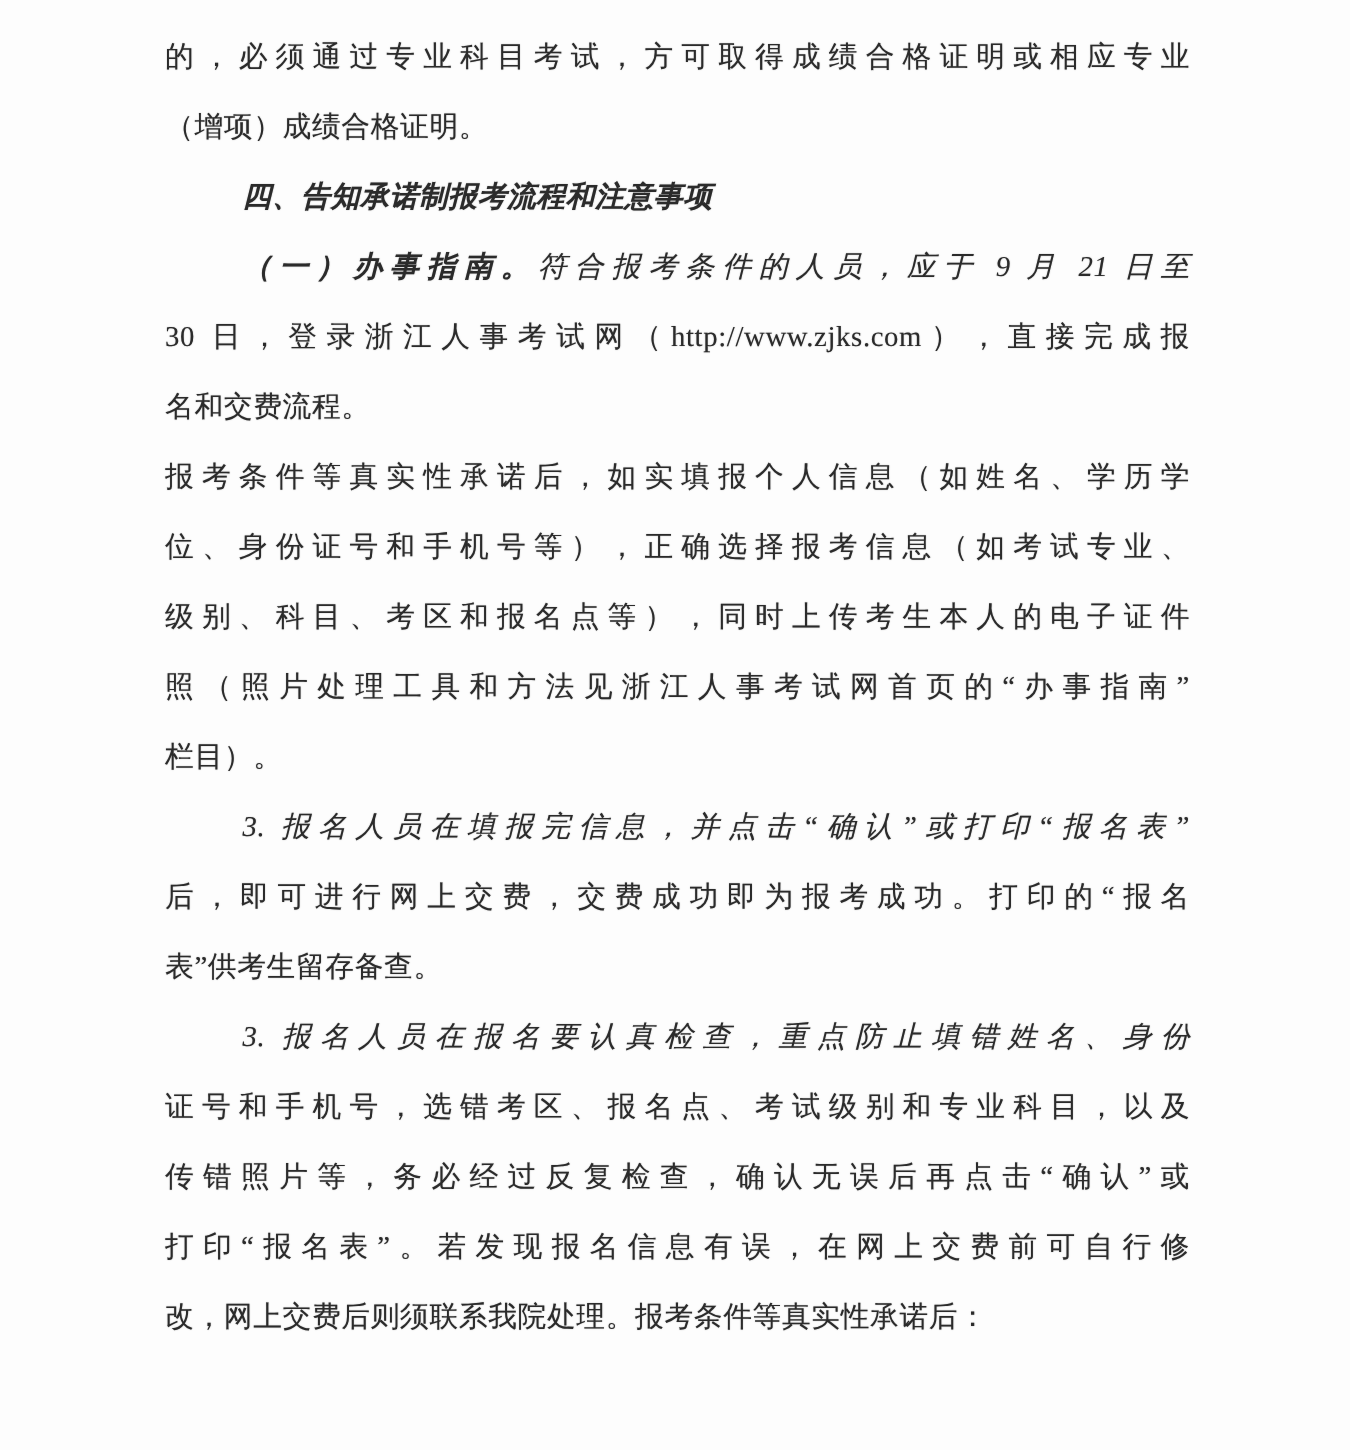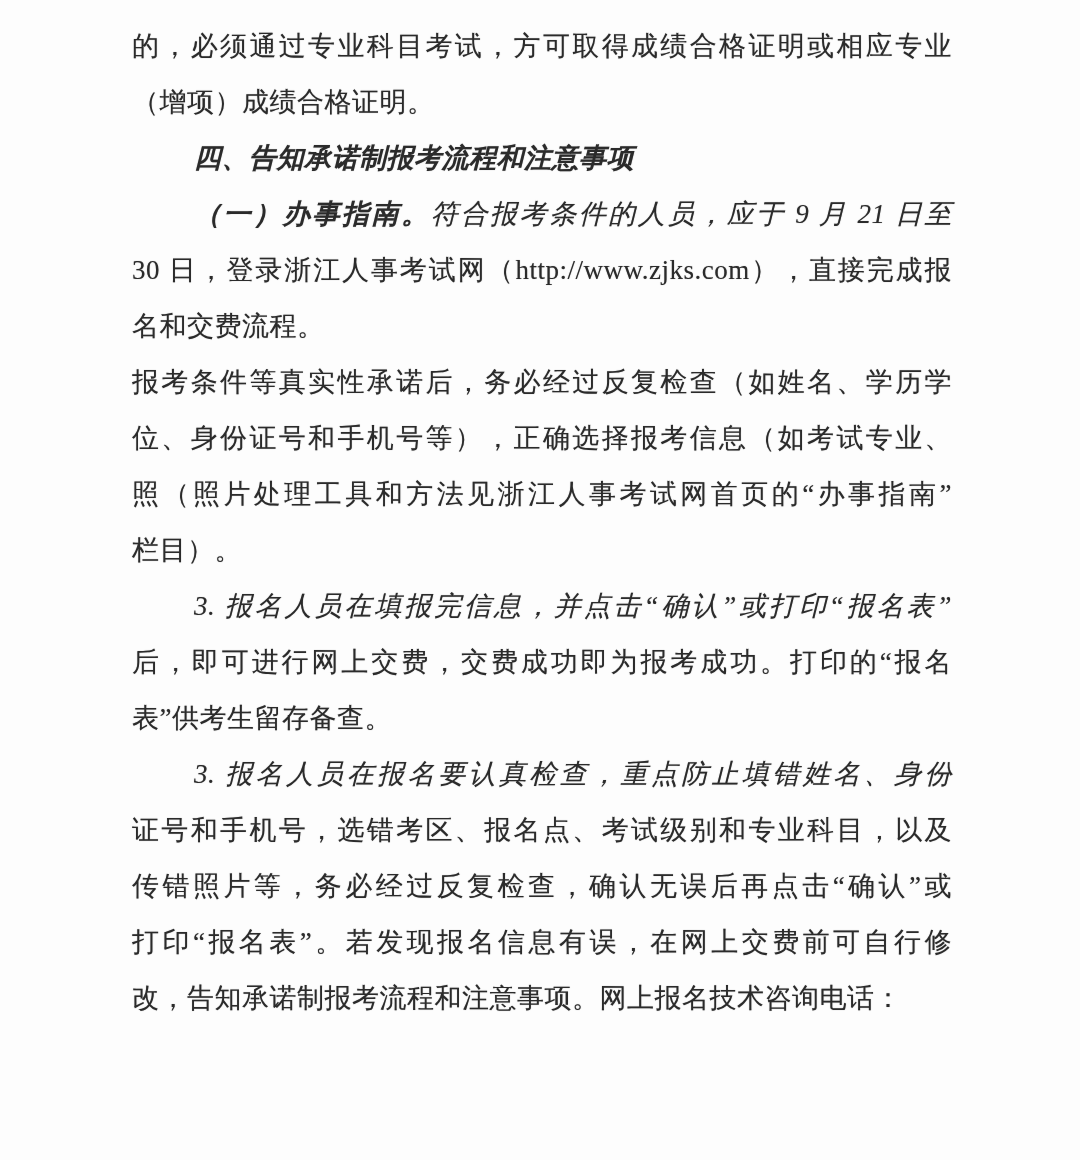--- a/index.html
+++ b/index.html
@@ -20,21 +20,21 @@
     background: #fdfdfd;
     font-family: "Liberation Serif", "DejaVu Serif", serif;
     color: #2b2b2b;
   }
   .doc-body {
     width: 100%;
   }
   .line {
     height: 56px;
     line-height: 56px;
-    font-size: 27px;
+    font-size: 23px;
     white-space: nowrap;
     text-shadow: 0 0 1px rgba(45,45,45,0.45);
     letter-spacing: 0.5px;
   }
   .line.fill {
     white-space: normal;
     text-align: justify;
     text-align-last: justify;
     text-justify: inter-character;
   }
@@ -53,26 +53,27 @@
 <body style="background: rgb(253, 253, 253);">
 
 <div class="page" style="background: rgb(253, 253, 253); color: rgb(43, 43, 43);">
   <div class="doc-body">
       <div class="line fill"><span>的，必须通过专业科目考试，方可取得成绩合格证明或相应专业</span></div>
       <div class="line"><span>（增项）成绩合格证明。</span></div>
       <div class="line indent"><span class="b">四、告知承诺制报考流程和注意事项</span></div>
       <div class="line indent fill"><span class="b">（一）办事指南。</span><span>符合报考条件的人员，应于 9 月 21 日至</span></div>
       <div class="line fill"><span>30 日，登录浙江人事考试网（http://www.zjks.com），直接完成报</span></div>
       <div class="line"><span>名和交费流程。</span></div>
-      <div class="line fill"><span>报考条件等真实性承诺后，务必经过反复检查（如姓名、学历学</span></div>
+      <div class="line fill"><span>报考条件等真实性承诺后，如实填报个人信息（如姓名、学历学</span></div>
       <div class="line fill"><span>位、身份证号和手机号等），正确选择报考信息（如考试专业、</span></div>
+      <div class="line fill"><span>级别、科目、考区和报名点等），同时上传考生本人的电子证件</span></div>
       <div class="line fill"><span>照（照片处理工具和方法见浙江人事考试网首页的“办事指南”</span></div>
       <div class="line"><span>栏目）。</span></div>
       <div class="line indent fill"><span>3. 报名人员在填报完信息，并点击“确认”或打印“报名表”</span></div>
       <div class="line fill"><span>后，即可进行网上交费，交费成功即为报考成功。打印的“报名</span></div>
       <div class="line"><span>表”供考生留存备查。</span></div>
       <div class="line indent fill"><span>3. 报名人员在报名要认真检查，重点防止填错姓名、身份</span></div>
       <div class="line fill"><span>证号和手机号，选错考区、报名点、考试级别和专业科目，以及</span></div>
       <div class="line fill"><span>传错照片等，务必经过反复检查，确认无误后再点击“确认”或</span></div>
       <div class="line fill"><span>打印“报名表”。若发现报名信息有误，在网上交费前可自行修</span></div>
-      <div class="line"><span>改，告知承诺制报考流程和注意事项。网上报名技术咨询电话：</span></div>
+      <div class="line"><span>改，网上交费后则须联系我院处理。报考条件等真实性承诺后：</span></div>
     </div>
 </div>
 
 </body></html>

